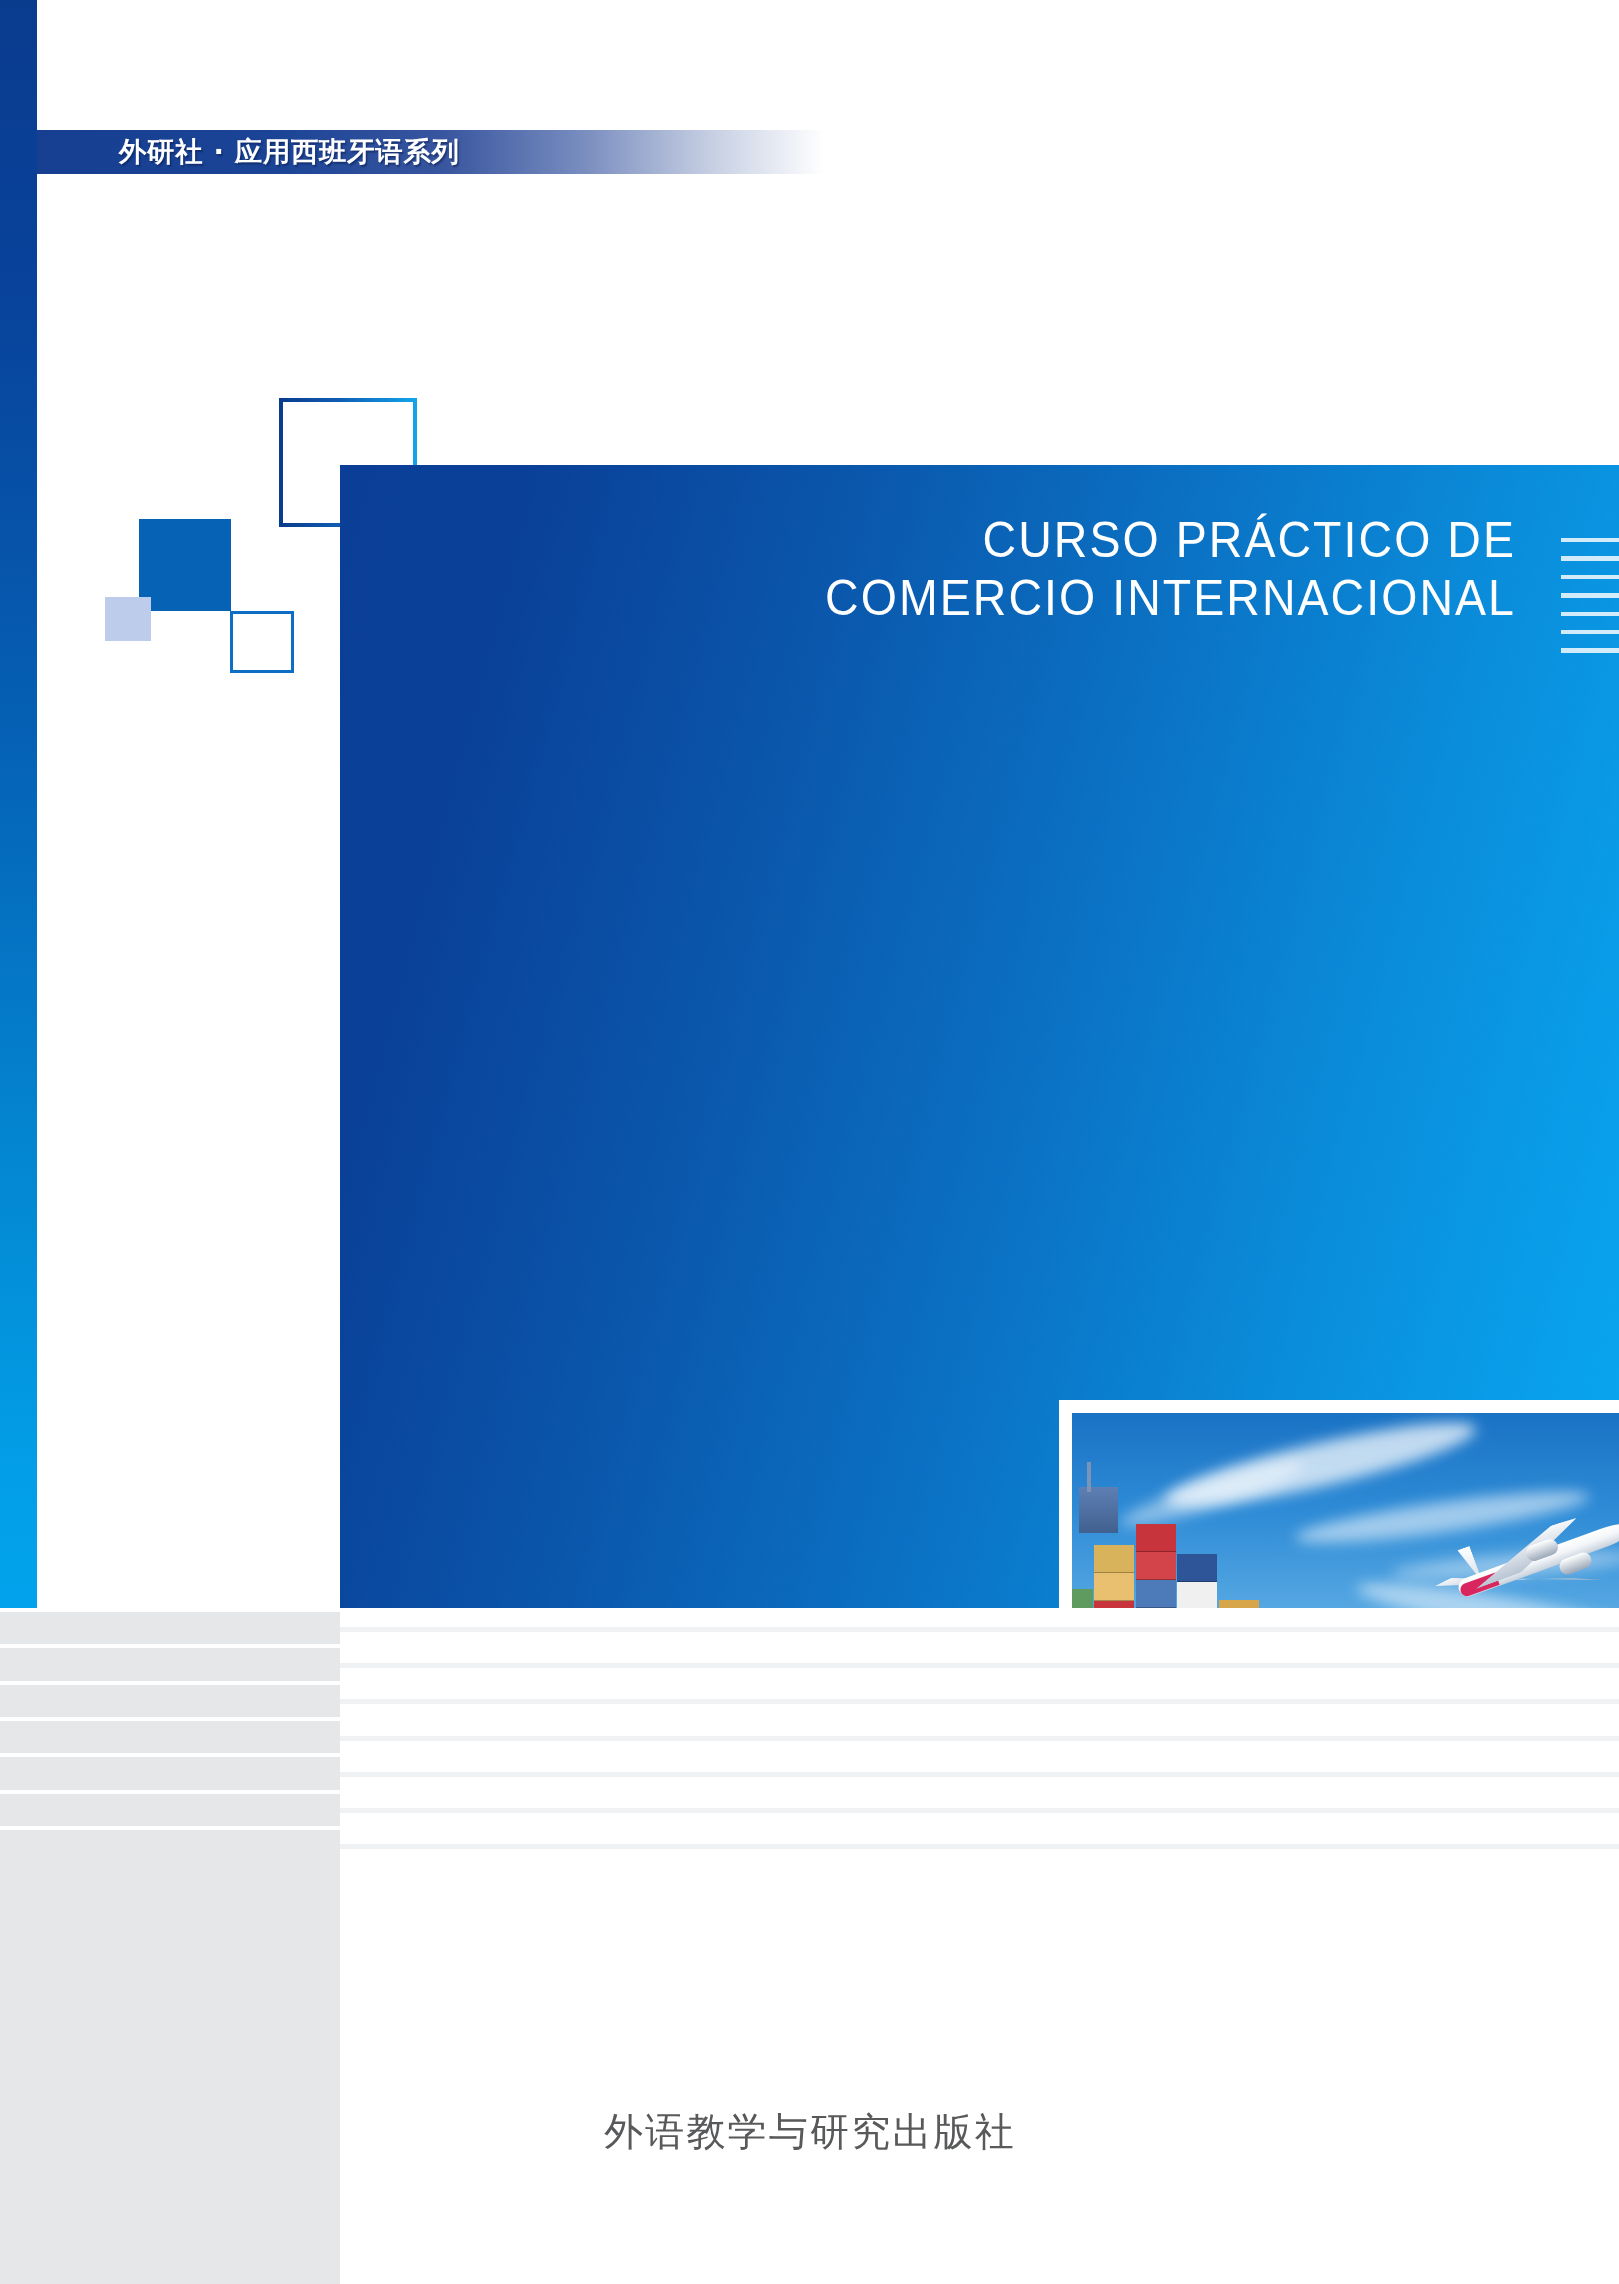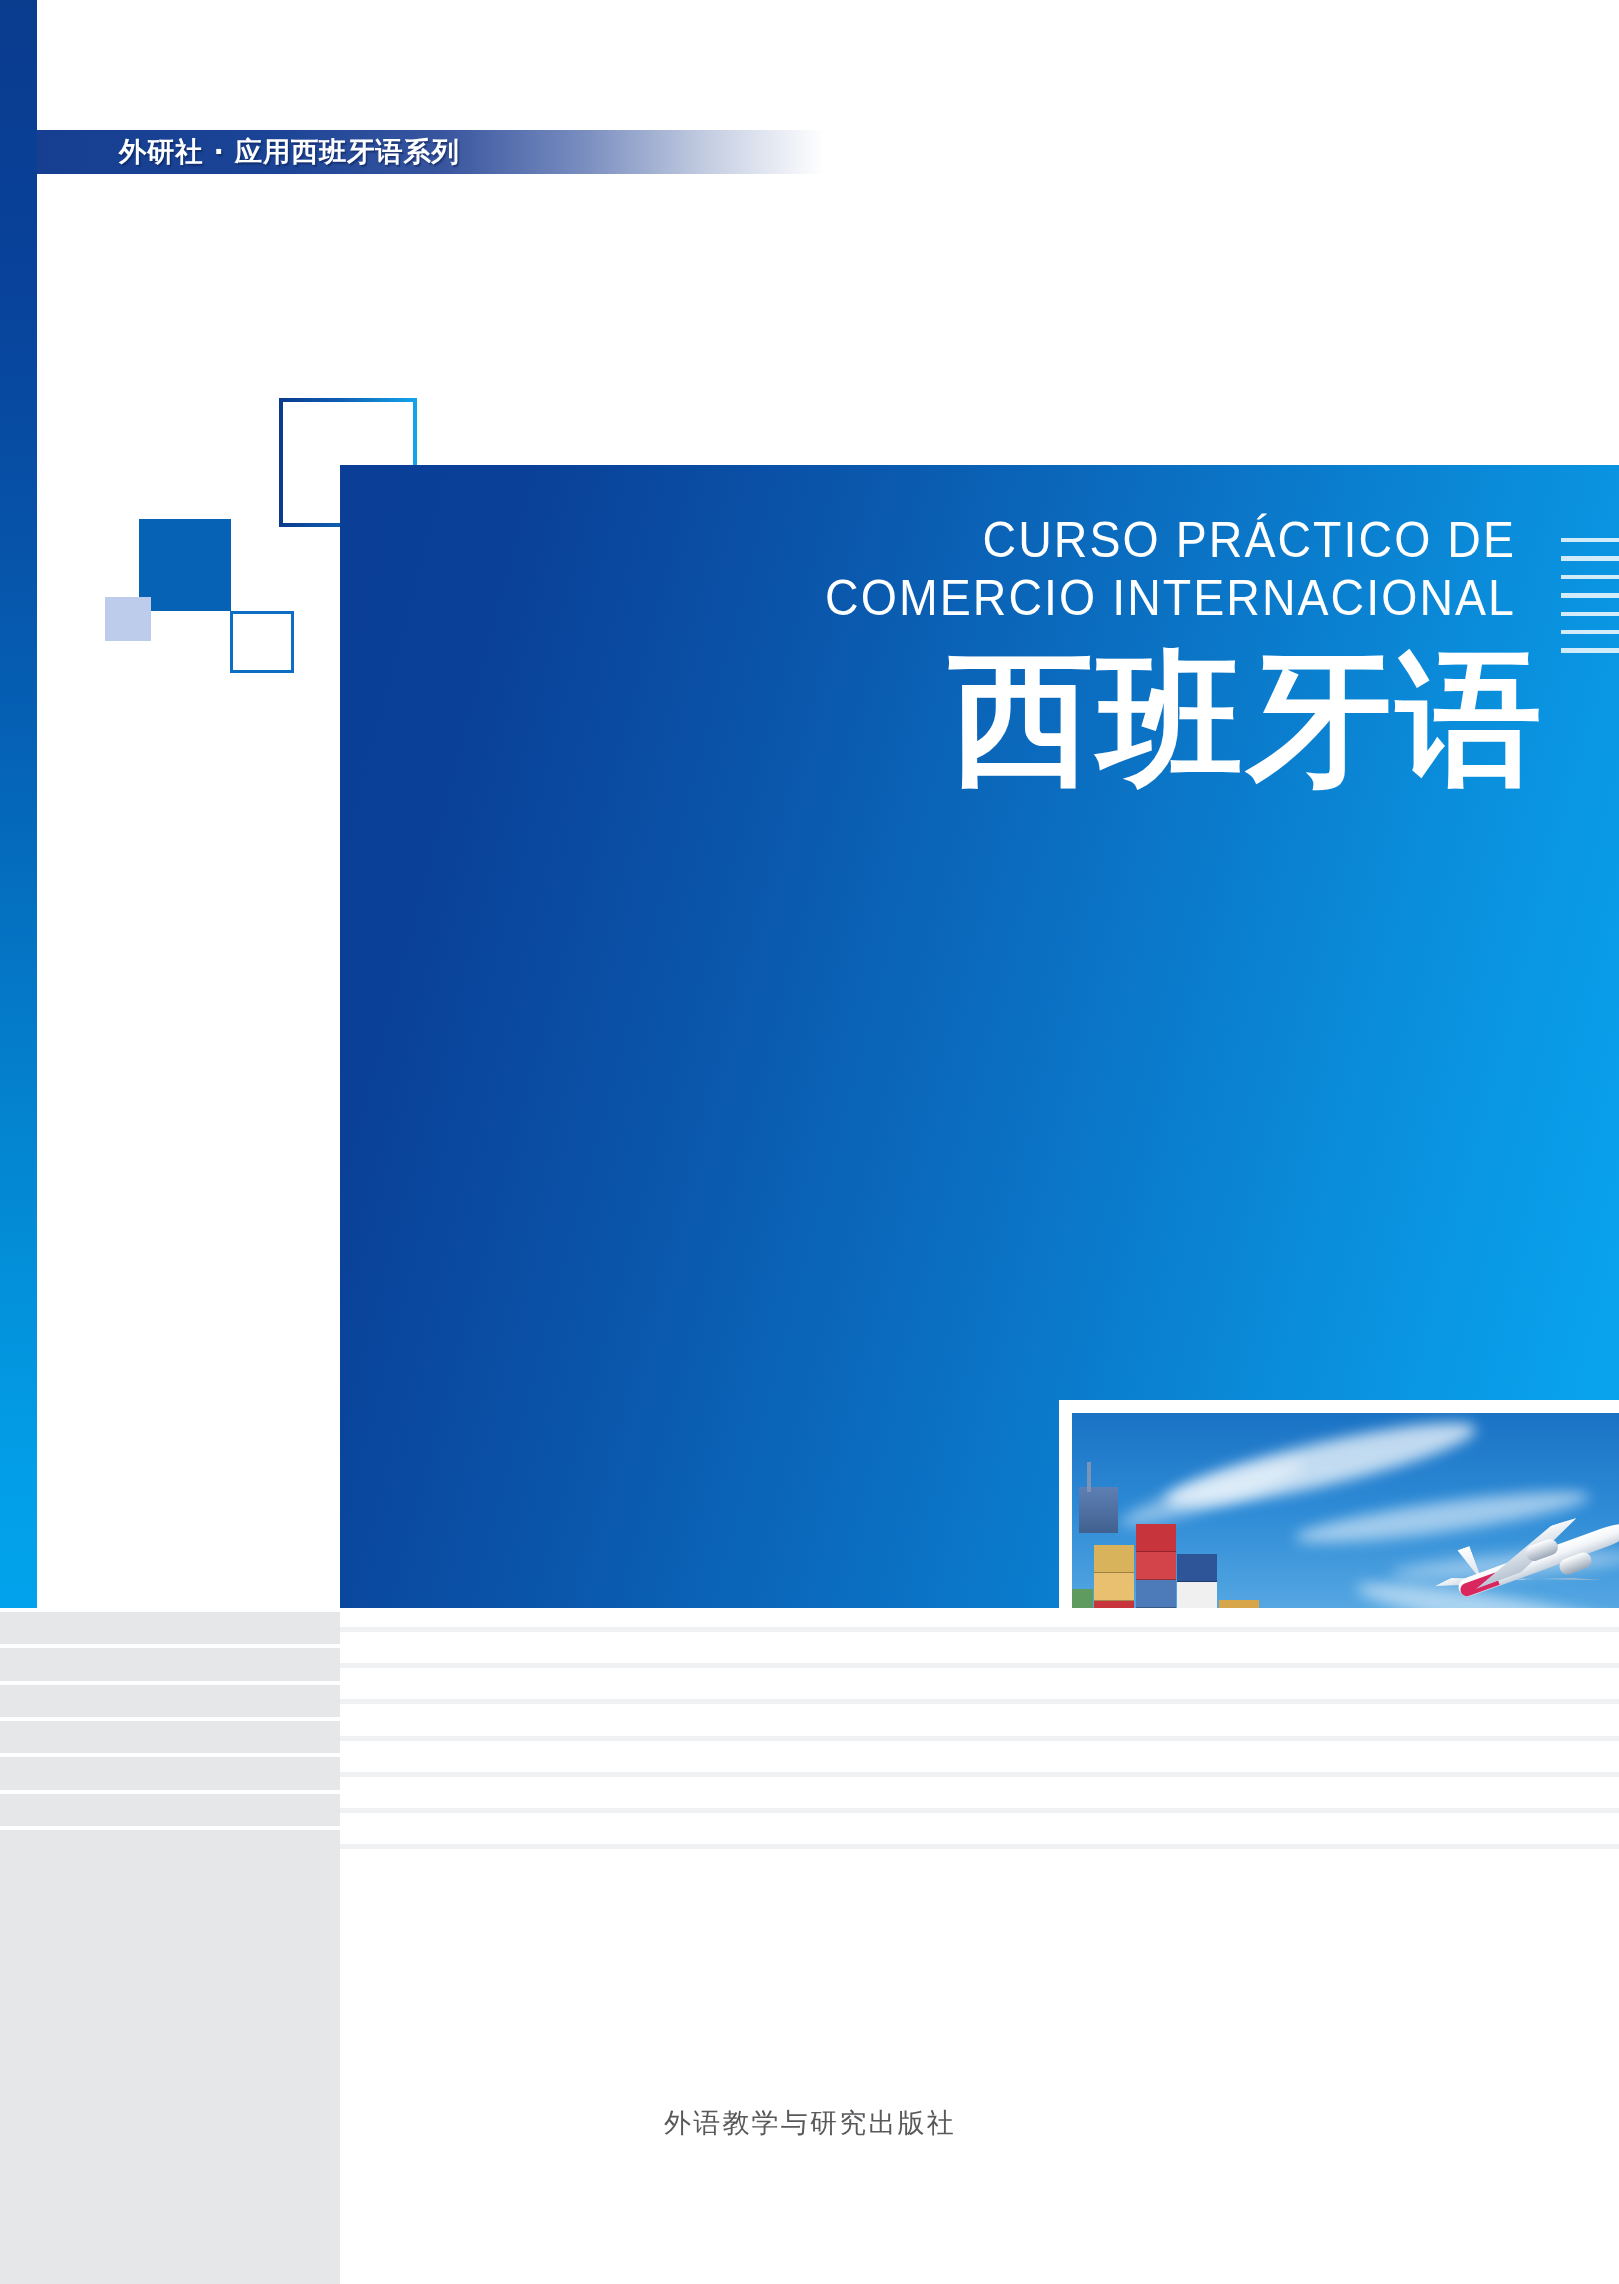--- a/index.html
+++ b/index.html
@@ -396,21 +396,21 @@
     background: #e6e7e8;
   }
   .white-panel .stripe.faint { background: #f0f1f2; }
 
   
   .publisher {
     position: absolute;
     left: 0; top: 2105px;
     width: 1620px;
     text-align: center;
-    font-size: 27px;
+    font-size: 39px;
     letter-spacing: 2.2px;
     color: #58595b;
     font-family: "DejaVu Sans", "Liberation Sans", sans-serif;
   }
 </style>
 </head>
 <body>
 
 <div id="cover">
 
@@ -435,21 +435,20 @@
       <div class="rule"></div>
       <div class="rule"></div>
     </div>
 
     <div class="es-title">
       <span class="line">CURSO PRÁCTICO DE</span>
       <span class="line">COMERCIO INTERNACIONAL</span>
     </div>
 
     <div class="cn-title">
-      <span class="line">西班牙语</span>
     </div>
 
   </div>
 
   <div class="photo-frame">
     <div class="photo">
 
       <div class="cloud c1"></div>
       <div class="cloud c2"></div>
       <div class="cloud c3"></div>

